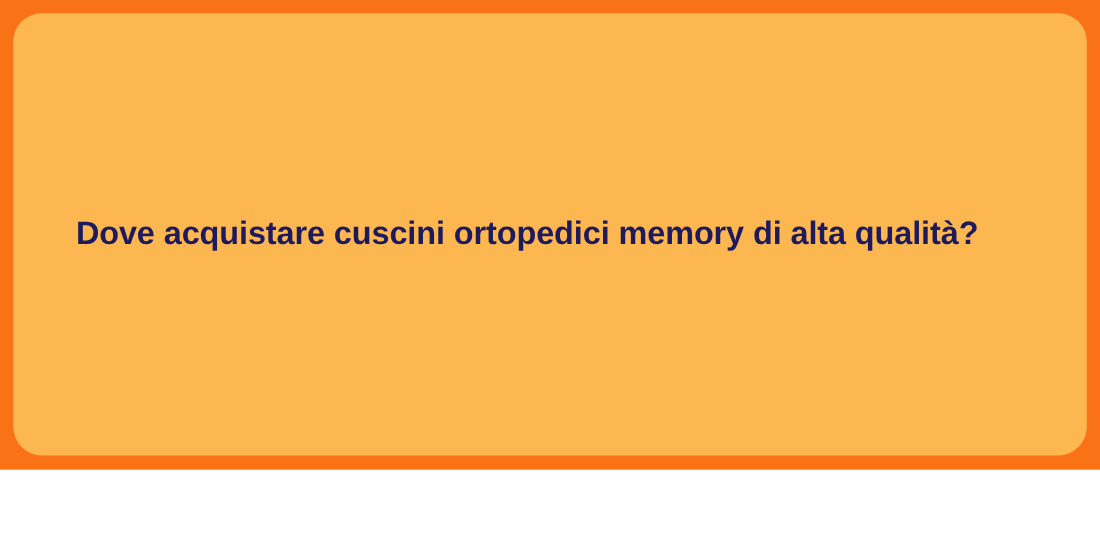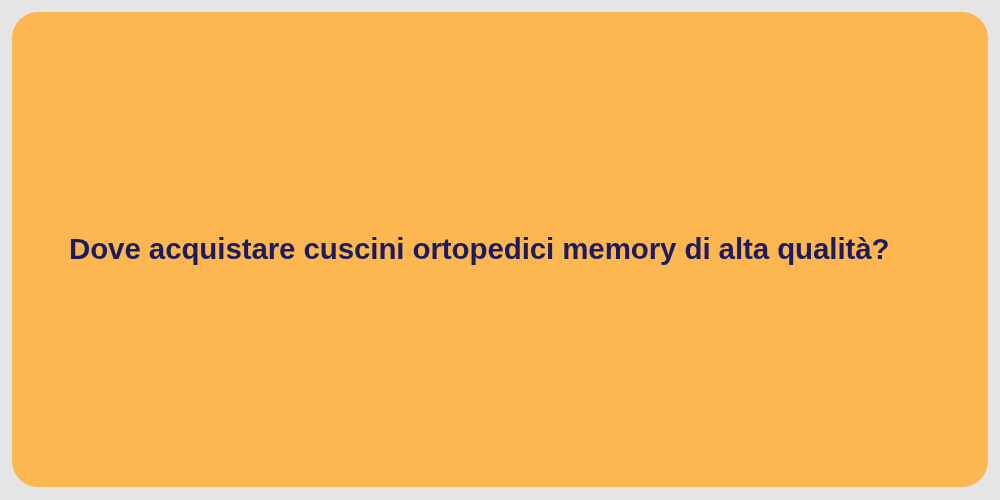--- a/index.html
+++ b/index.html
@@ -9,22 +9,22 @@
   body {
     width: 1000px;
     height: 500px;
     overflow: hidden;
     font-family: "Liberation Sans", sans-serif;
   }
 
   #card-frame {
     box-sizing: border-box;
     width: 1000px;
-    height: 500px;
-    background: #e5e5e5;
+    height: 427px;
+    background: #f97316;
     padding: 12px 12px 13px 12px;
   }
 
   #card-surface {
     box-sizing: border-box;
     width: 100%;
     height: 100%;
     background: #FDB750;
     border-radius: 26px;
     display: flex;

